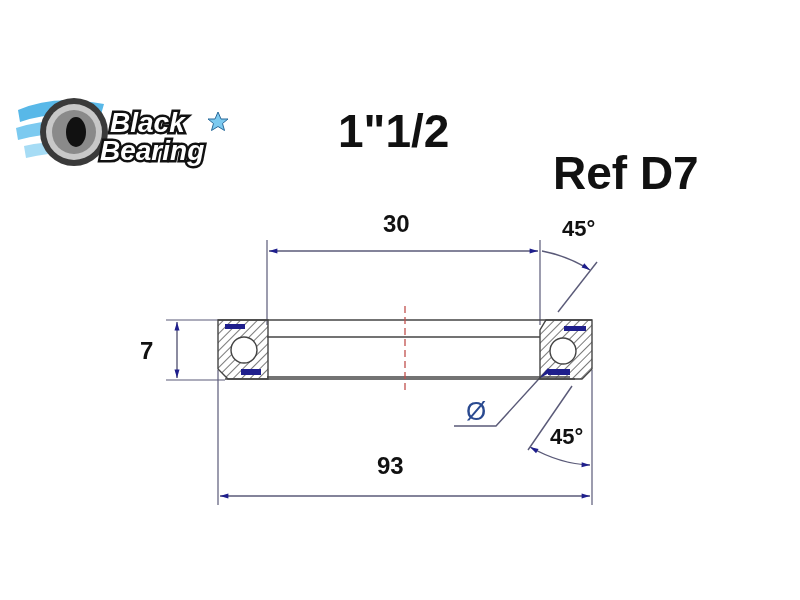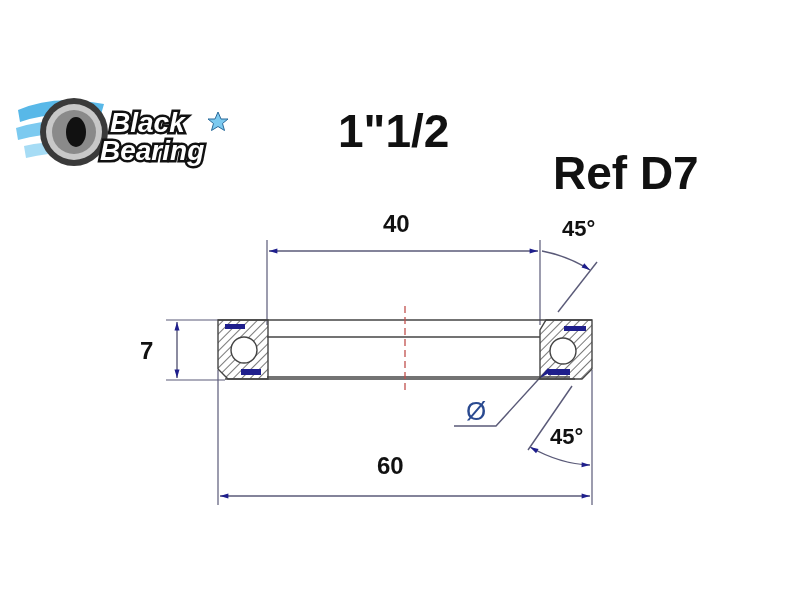--- a/index.html
+++ b/index.html
@@ -88,18 +88,18 @@
     <path d="M546 320 L592 320 L592 369 L582 379 L540 379 L540 330 Z" fill="url(#hatch)" stroke="#444" stroke-width="1.4"></path>
     <circle cx="563" cy="351" r="13" fill="#fff" stroke="#444" stroke-width="1.4"></circle>
     <rect x="564" y="326" width="22" height="5" fill="#1e1e8c"></rect>
     <rect x="548" y="369" width="22" height="6" fill="#1e1e8c"></rect>
     <path d="M540 378 L548 368 L551 372 Z" fill="#1e1e8c"></path>
   </g>
 
   <line x1="405" y1="306" x2="405" y2="390" stroke="#c0504d" stroke-width="1.3" stroke-dasharray="7,4"></line>
 </svg>
 
-<div class="dim" id="dim-40">40</div>
+<div class="dim" id="dim-40">30</div>
 <div class="dim" id="dim-7">7</div>
-<div class="dim" id="dim-51">60</div>
+<div class="dim" id="dim-51">93</div>
 <div class="dim" id="ang-top">45°</div>
 <div class="dim" id="ang-bot">45°</div>
 <div class="dim" id="dia-sym">Ø</div>
 
 </body></html>

